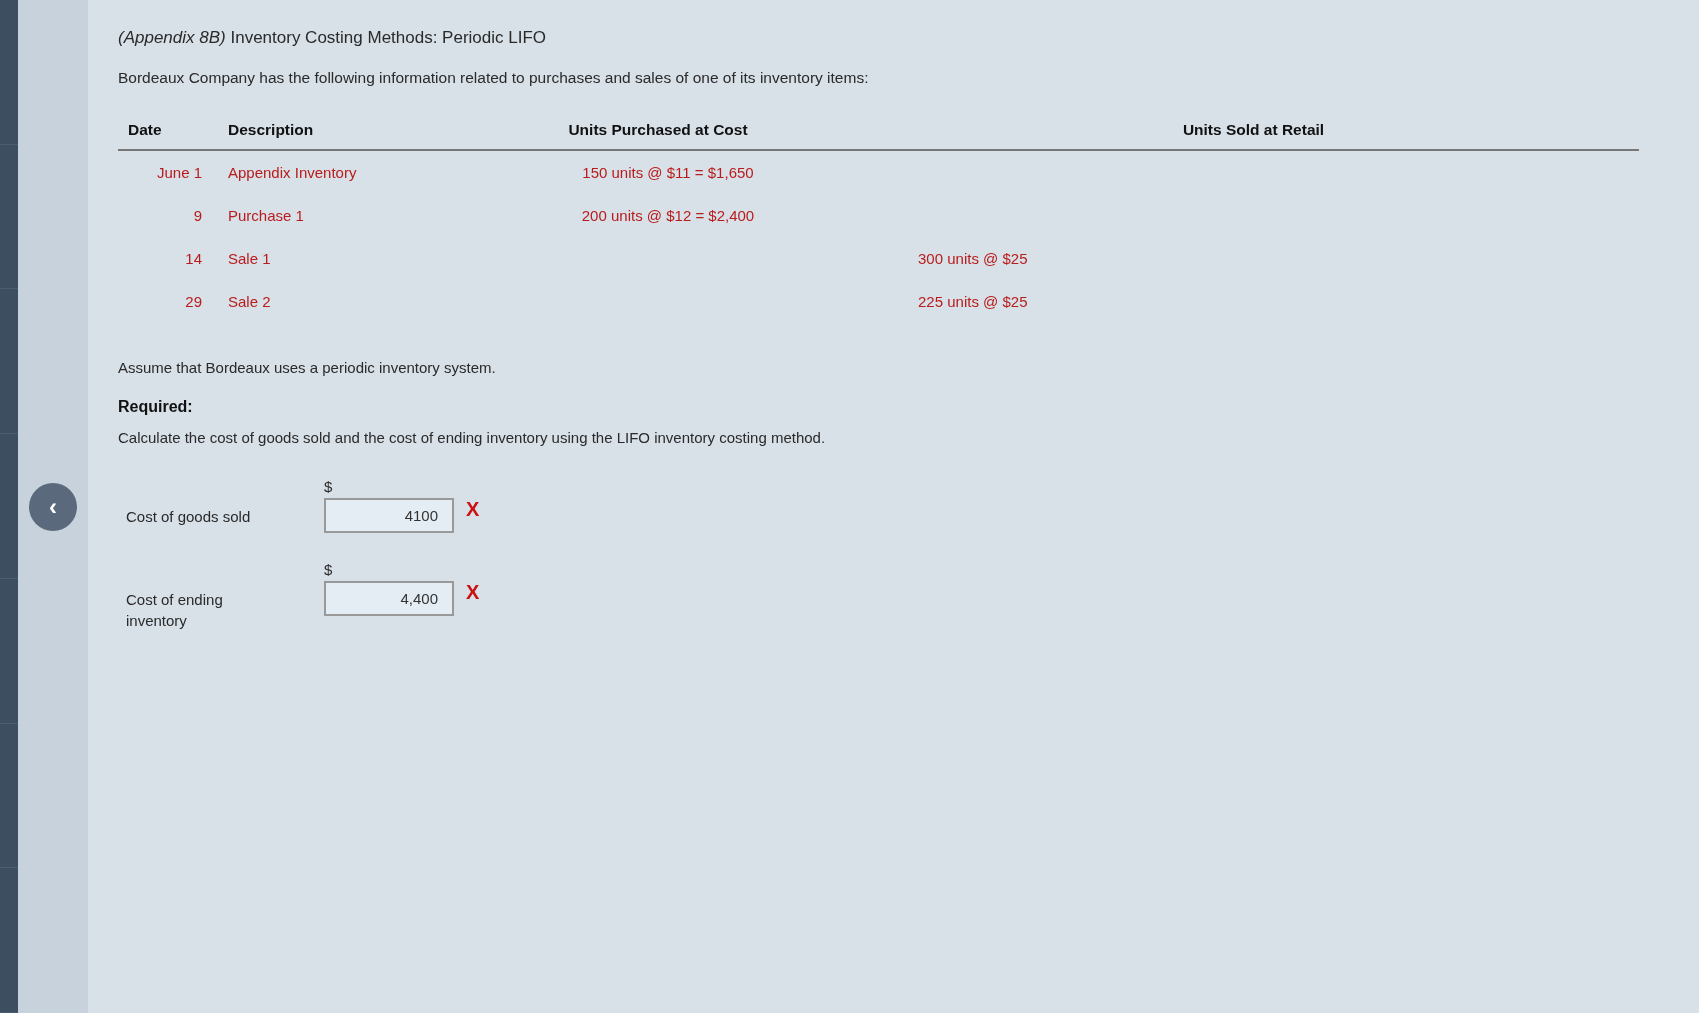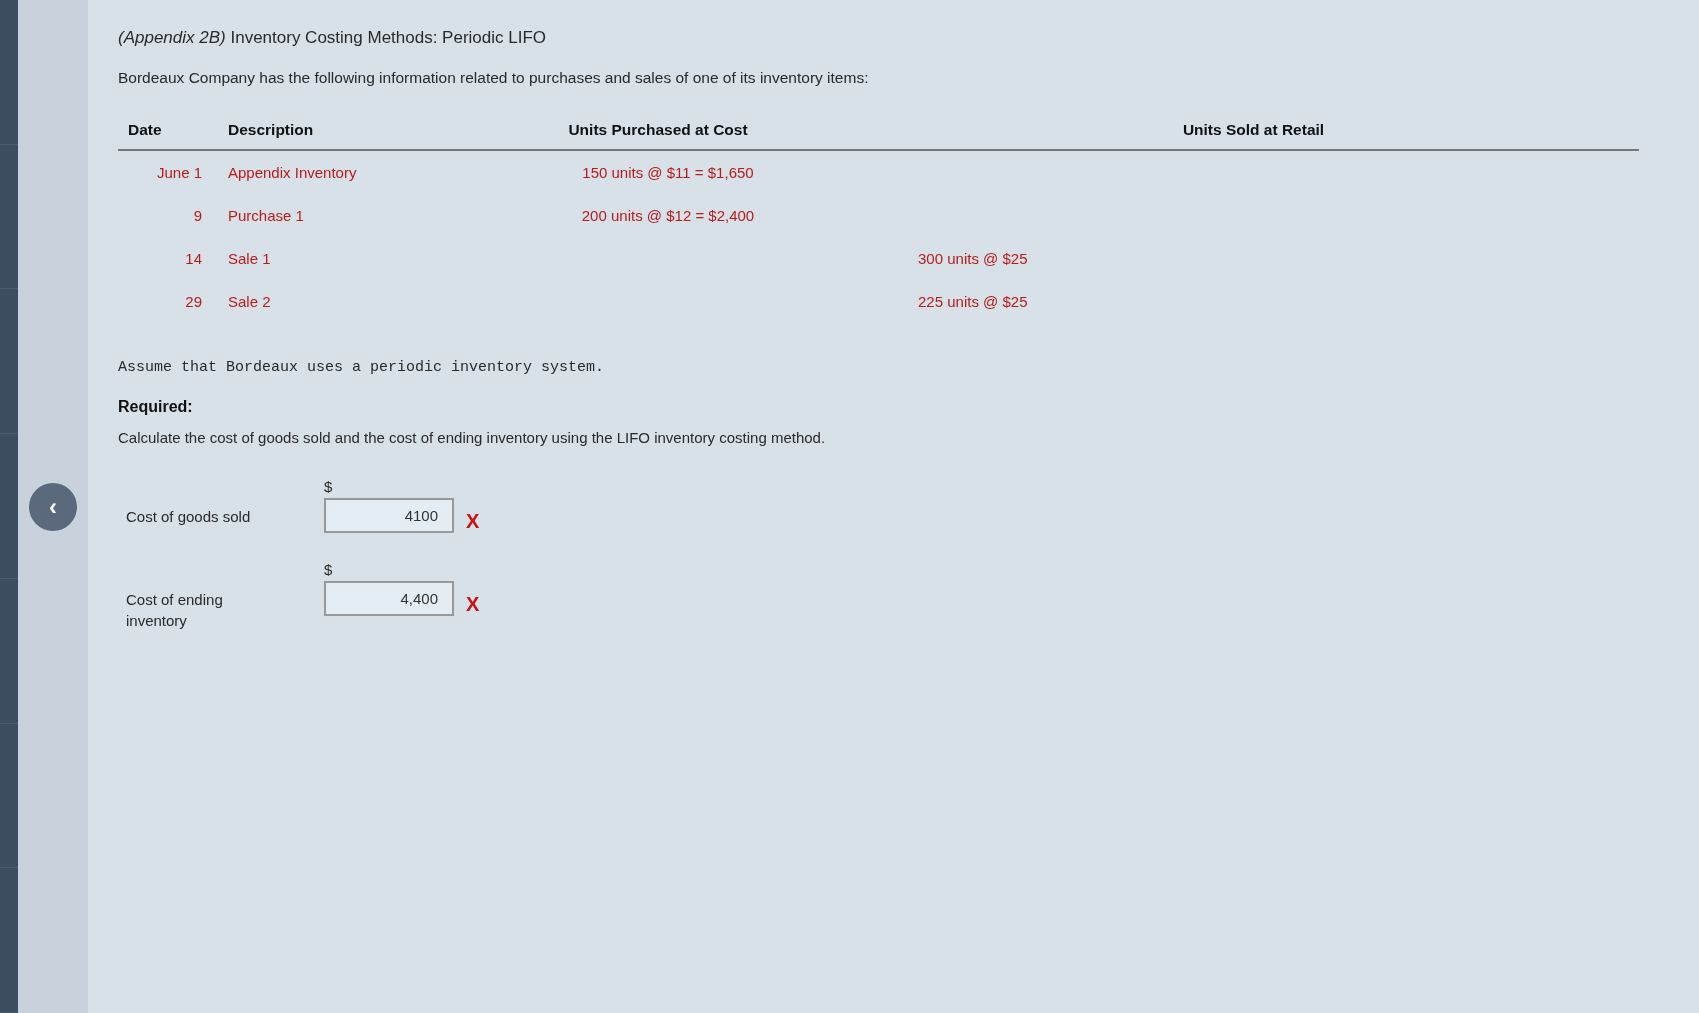--- a/index.html
+++ b/index.html
@@ -174,21 +174,20 @@
 
     .data-table tbody td.td-retail {
       text-align: left;
       padding-left: 50px;
     }
 
     .assume-note {
       font-size: 15px;
       color: #2a2a2a;
       margin-bottom: 22px;
-      font-family: Liberation Mono, monospace;
     }
 
     .req-title {
       font-size: 16px;
       font-weight: bold;
       color: #111;
       margin-bottom: 10px;
     }
 
     .req-desc {
@@ -225,21 +224,21 @@
       gap: 3px;
     }
 
     .dollar-label {
       font-size: 15px;
       color: #2a2a2a;
     }
 
     .input-row {
       display: flex;
-      align-items: flex-end;
+      align-items: flex-start;
       gap: 12px;
     }
 
     .val-input {
       border: 2px solid #999;
       background-color: #e4ecf4;
       padding: 7px 14px;
       font-size: 15px;
       width: 130px;
       text-align: right;
@@ -270,21 +269,21 @@
 
   <div class="back-nav">
     <button class="back-btn">
       <span>‹</span>
     </button>
   </div>
 
   <div class="content-area">
 
     <div class="page-title">
-      <em>(Appendix 2B)</em><span> Inventory Costing Methods: Periodic LIFO</span>
+      <em>(Appendix 8B)</em><span> Inventory Costing Methods: Periodic LIFO</span>
     </div>
 
     <p class="intro-text">Bordeaux Company has the following information related to purchases and sales of one of its inventory items:</p>
 
     <div class="table-section">
       <table class="data-table">
         <thead>
           <tr>
             <th class="col-date">Date</th>
             <th class="col-desc">Description</th>

